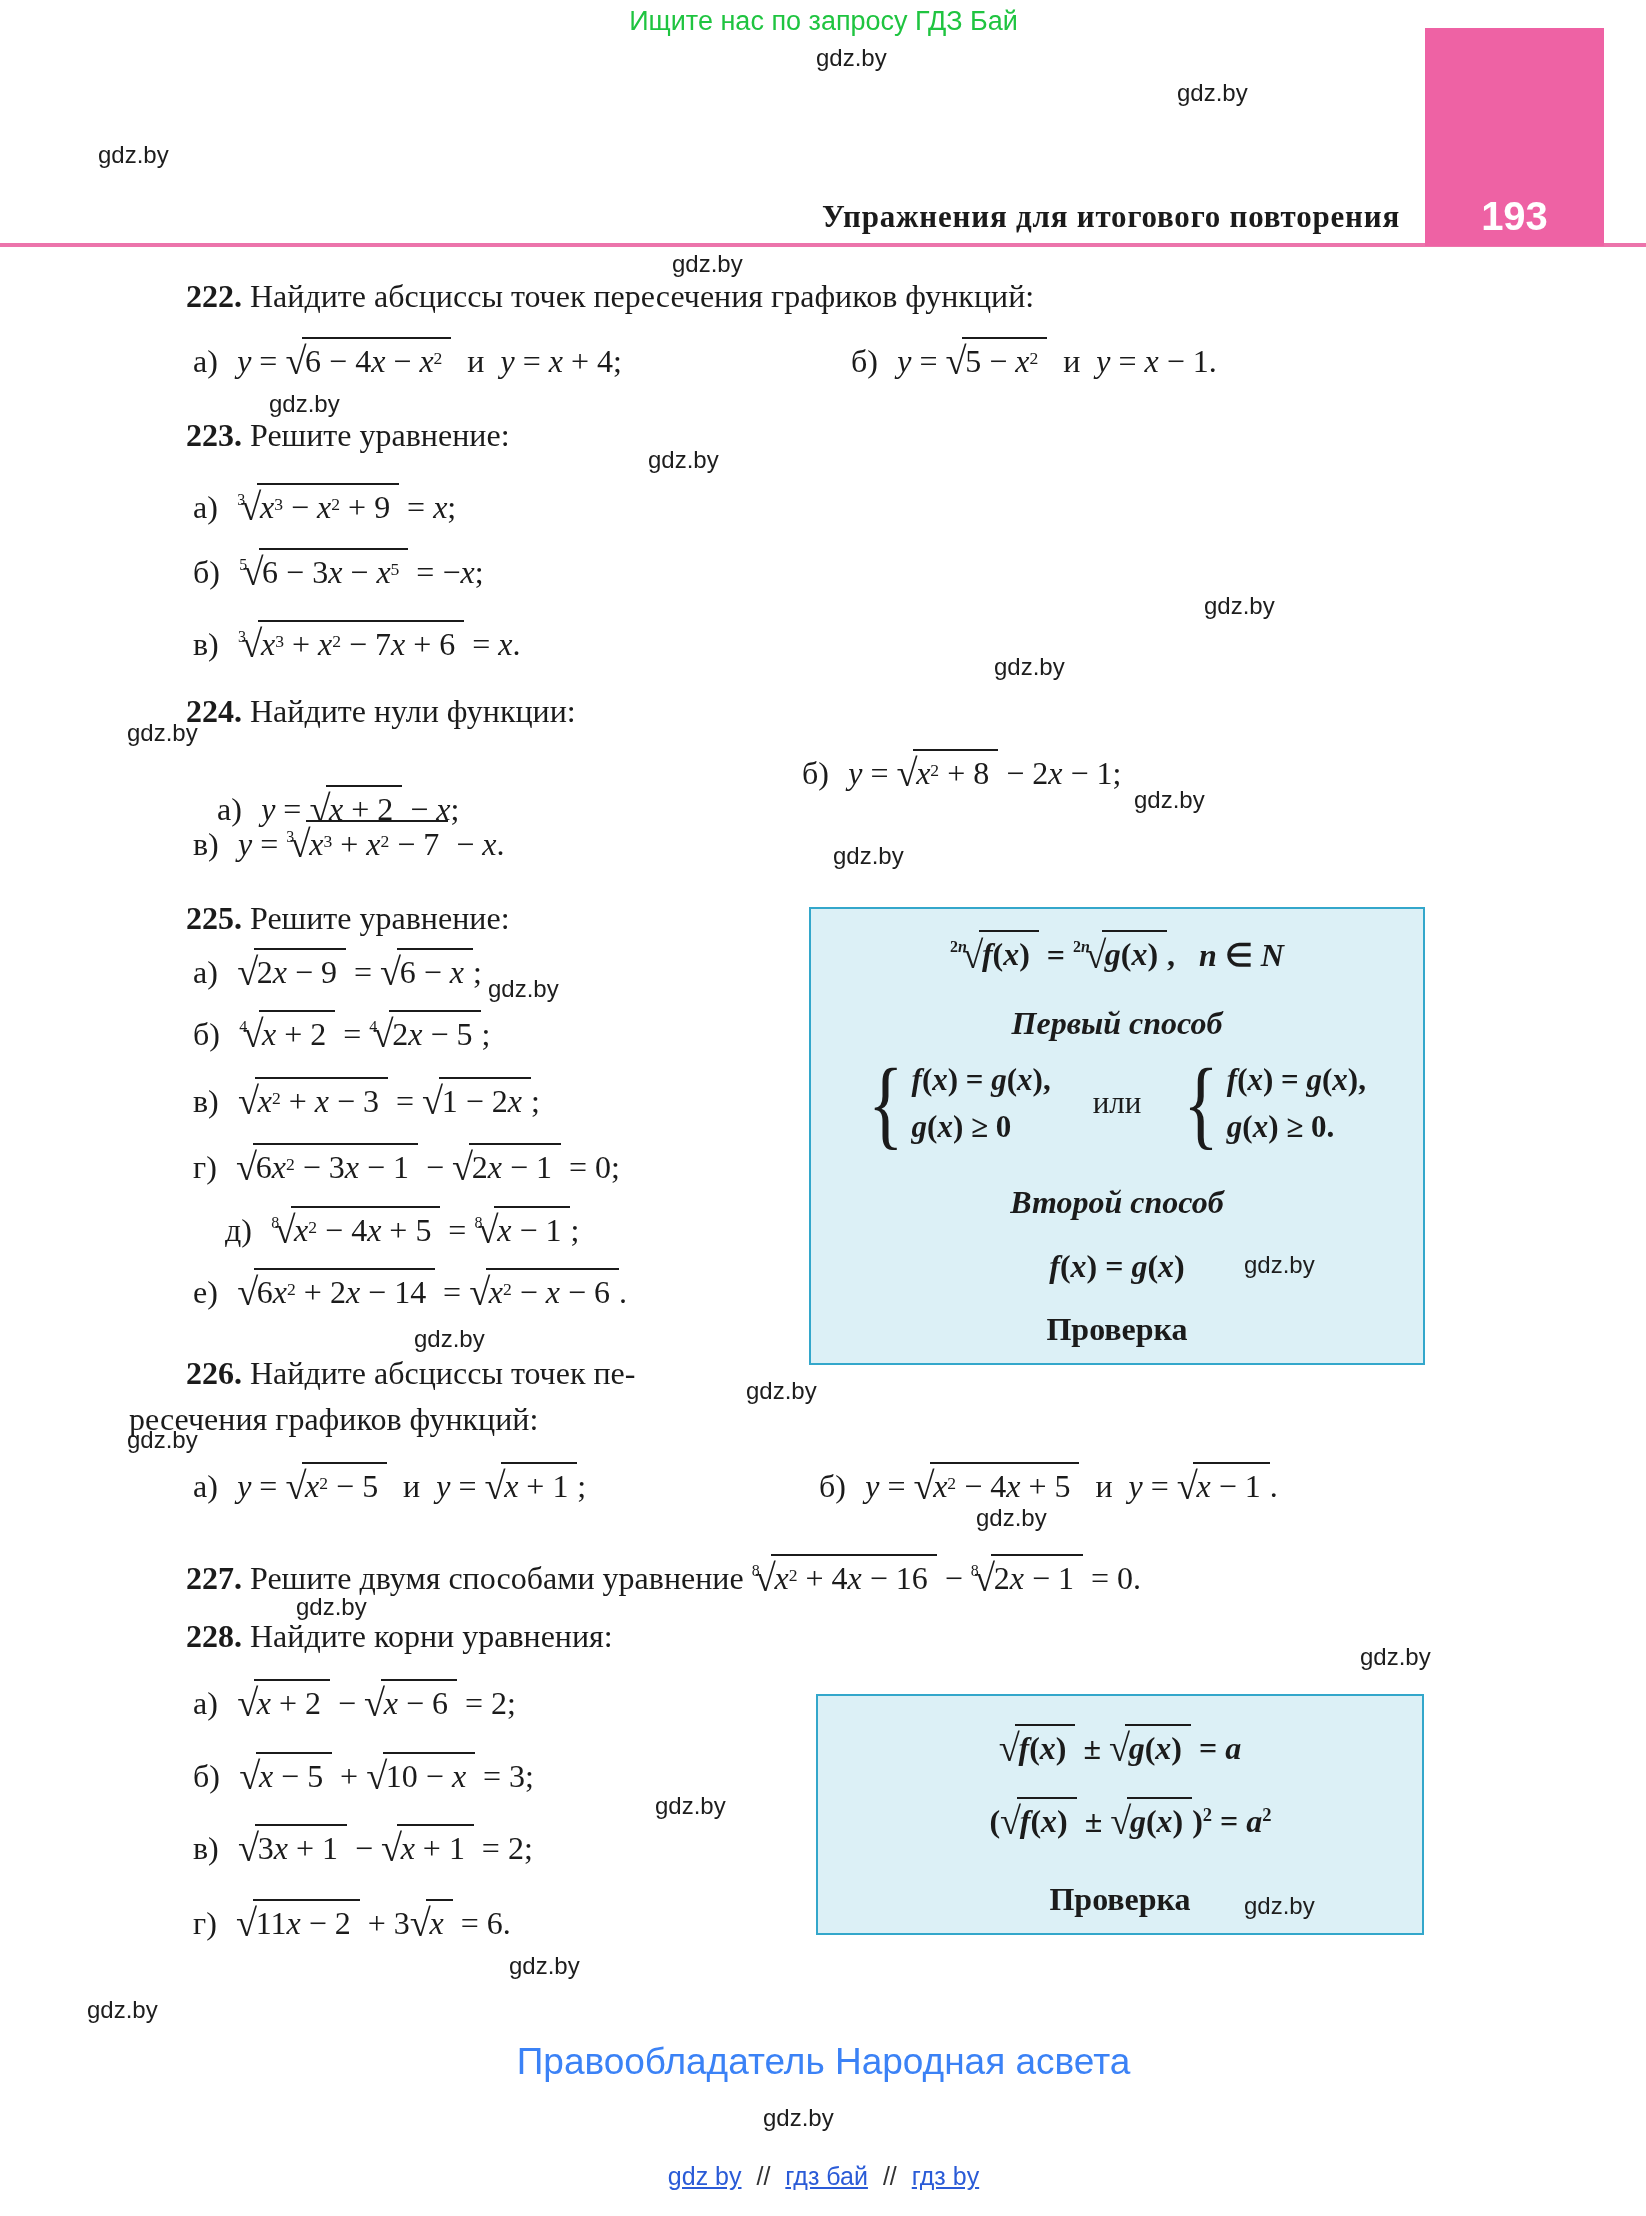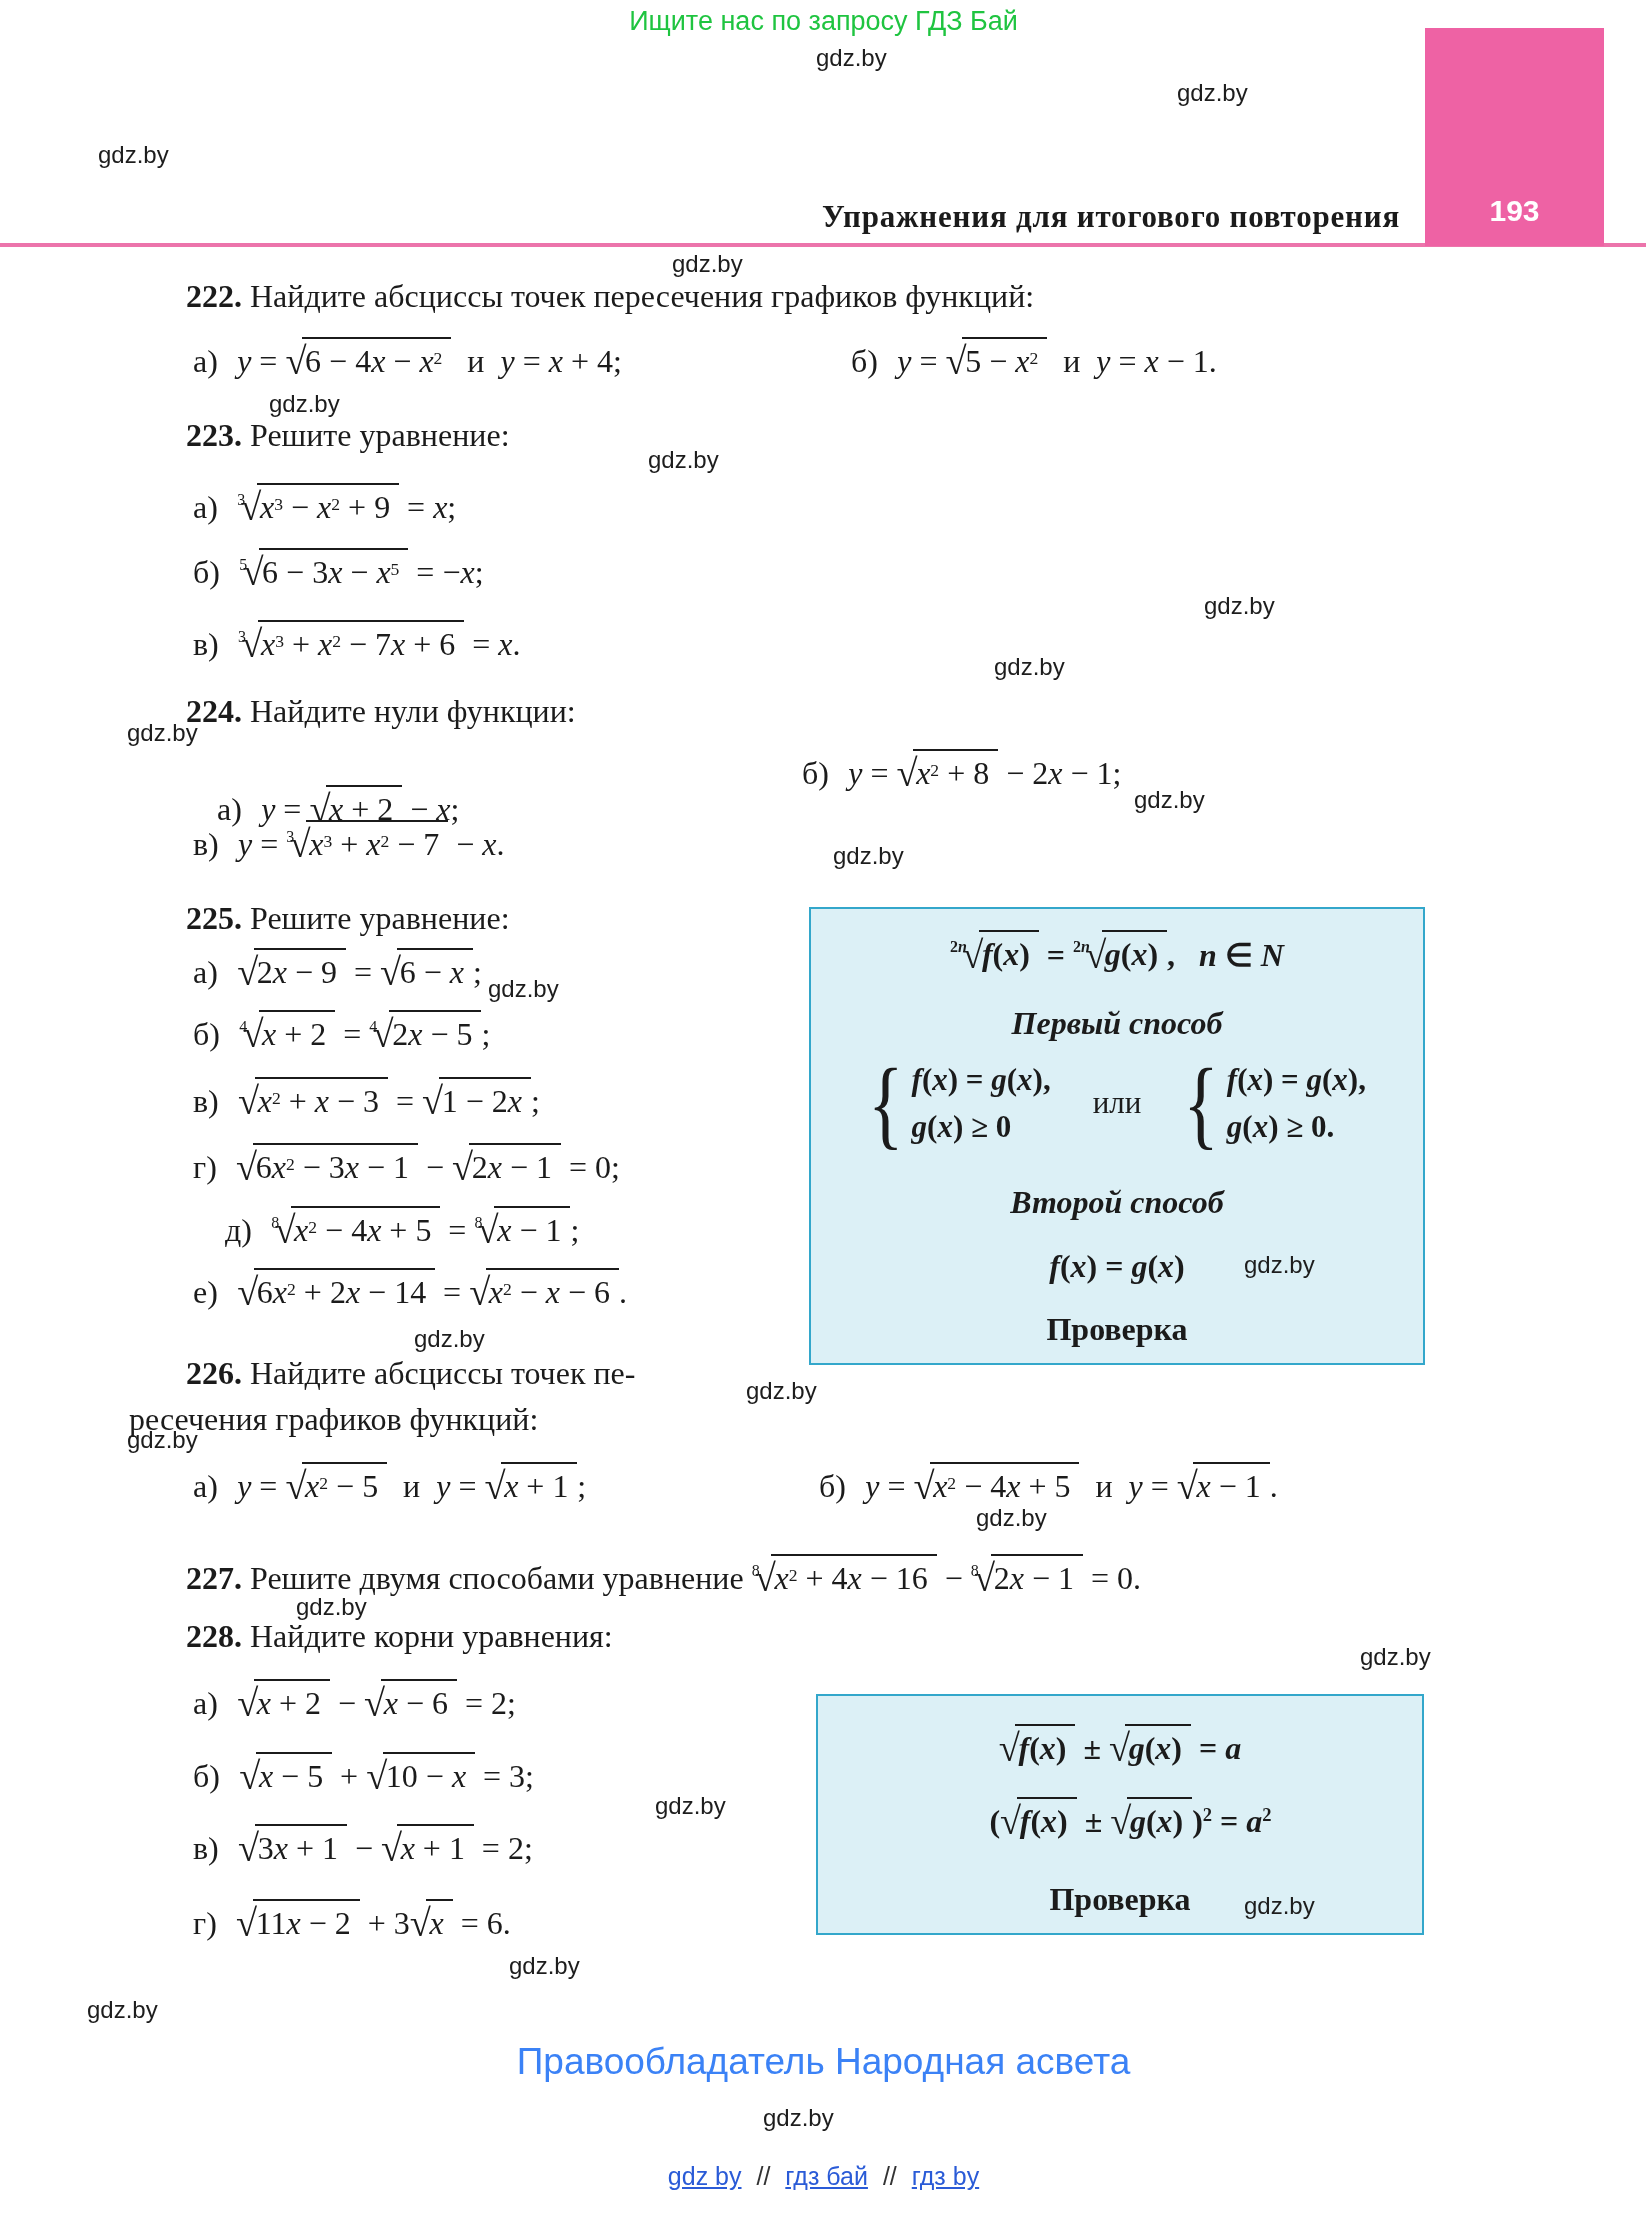--- a/index.html
+++ b/index.html
@@ -7,21 +7,21 @@
   body{width:1647px;height:2216px;position:relative;font-family:"Liberation Serif",serif;color:#1b1b1b;overflow:hidden}
   #page{position:absolute;left:0;top:0;width:1647px;height:2216px;background:#fff}
 
   .promo{position:absolute;left:0;right:0;top:6.4px;text-align:center;
          font-family:"Liberation Sans",sans-serif;font-size:27px;color:#1fc440}
 
   .wm{position:absolute;font-family:"Liberation Sans",sans-serif;font-size:24px;color:#1d1d1d;z-index:6;white-space:nowrap}
 
   .pagebox{position:absolute;left:1425px;top:28px;width:179px;height:218px;background:#ee62a4;z-index:2}
   .pagebox span{position:absolute;left:0;right:0;top:166px;text-align:center;color:#ffffff;
-                font-family:"Liberation Sans",sans-serif;font-weight:bold;font-size:30px}
+                font-family:"Liberation Sans",sans-serif;font-weight:bold;font-size:40px}
   .runhead{position:absolute;right:247px;top:199px;font-weight:bold;font-size:31px;letter-spacing:0.8px;white-space:nowrap}
   .rule{position:absolute;left:0;top:243px;width:1647px;height:4px;background:#ec74ab}
 
   .line{position:absolute;font-size:32px;line-height:1.2;white-space:nowrap;z-index:2}
   .num{font-weight:bold}
   .lbl{display:inline-block;margin-right:19.3px}
 
   .math{font-size:32px;white-space:pre}
   .math i{font-style:italic}
   sup{font-size:0.58em;vertical-align:0.62em;line-height:0}

